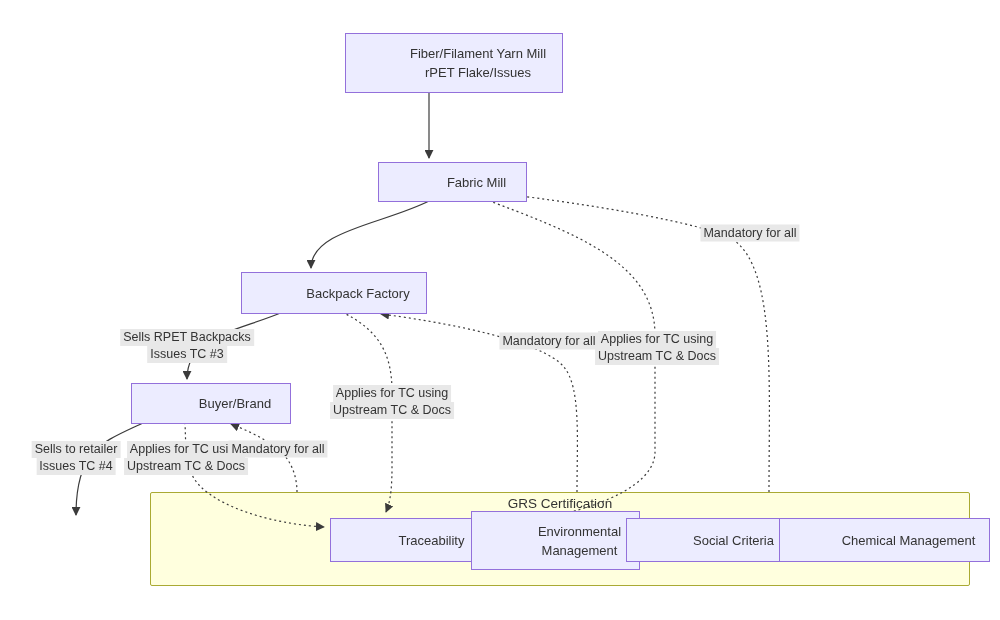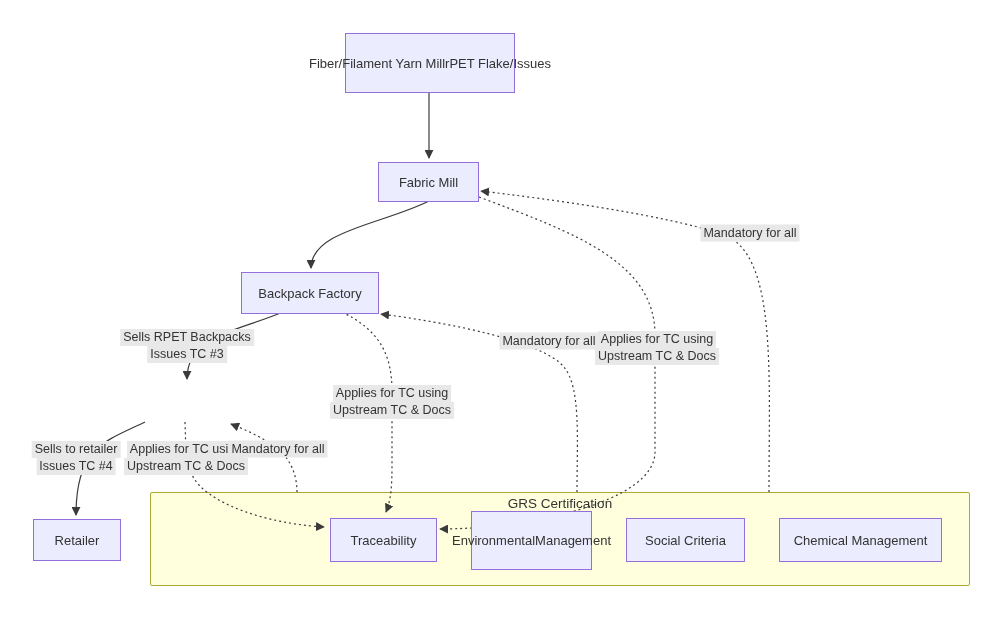--- a/index.html
+++ b/index.html
@@ -25,22 +25,22 @@
   .arrowhead{fill:var(--edge-color);stroke:none;}
   .edge-label{
     position:absolute;transform:translate(-50%,-50%);z-index:3;
     font-size:12.5px;text-align:center;white-space:nowrap;line-height:17px;
   }
   .edge-label .ll{
     display:block;width:max-content;margin:0 auto;background:var(--label-bg);padding:0 3px;
   }
   .node{
     position:absolute;background:var(--node-fill);border:1px solid var(--node-border);
-    display:flex;flex-direction:row;align-items:center;justify-content:center;
-    z-index:4;font-size:13px;line-height:19px;text-align:center;white-space:nowrap;
+    display:flex;flex-direction:column;align-items:center;justify-content:center;
+    z-index:4;font-size:13px;line-height:19px;text-align:center;white-space:nowrap;padding-left:48px;
   }
 </style>
 </head>
 <body>
 
 <div id="canvas">
 
   <div class="cluster" style="left:150px;top:492px;width:818px;height:92px">
     <div class="cluster-label">GRS Certification</div>
   </div>
@@ -96,22 +96,22 @@
   <div class="node" style="left:345px;top:33px;width:168px;height:58px">
     <span>Fiber/Filament Yarn Mill</span>
     <span>rPET Flake/Issues</span>
   </div>
   <div class="node" style="left:378px;top:162px;width:99px;height:38px">
     <span>Fabric Mill</span>
   </div>
   <div class="node" style="left:241px;top:272px;width:136px;height:40px">
     <span>Backpack Factory</span>
   </div>
-  <div class="node" style="left:33px;top:519px;width:86px;height:40px">
-    <span>Retailer</span>
+  <div class="node" style="left:131px;top:383px;width:110px;height:39px">
+    <span>Buyer/Brand</span>
   </div>
   <div class="node" style="left:330px;top:518px;width:105px;height:42px">
     <span>Traceability</span>
   </div>
   <div class="node" style="left:471px;top:511px;width:119px;height:57px">
     <span>Environmental</span>
     <span>Management</span>
   </div>
   <div class="node" style="left:626px;top:518px;width:117px;height:42px">
     <span>Social Criteria</span>

